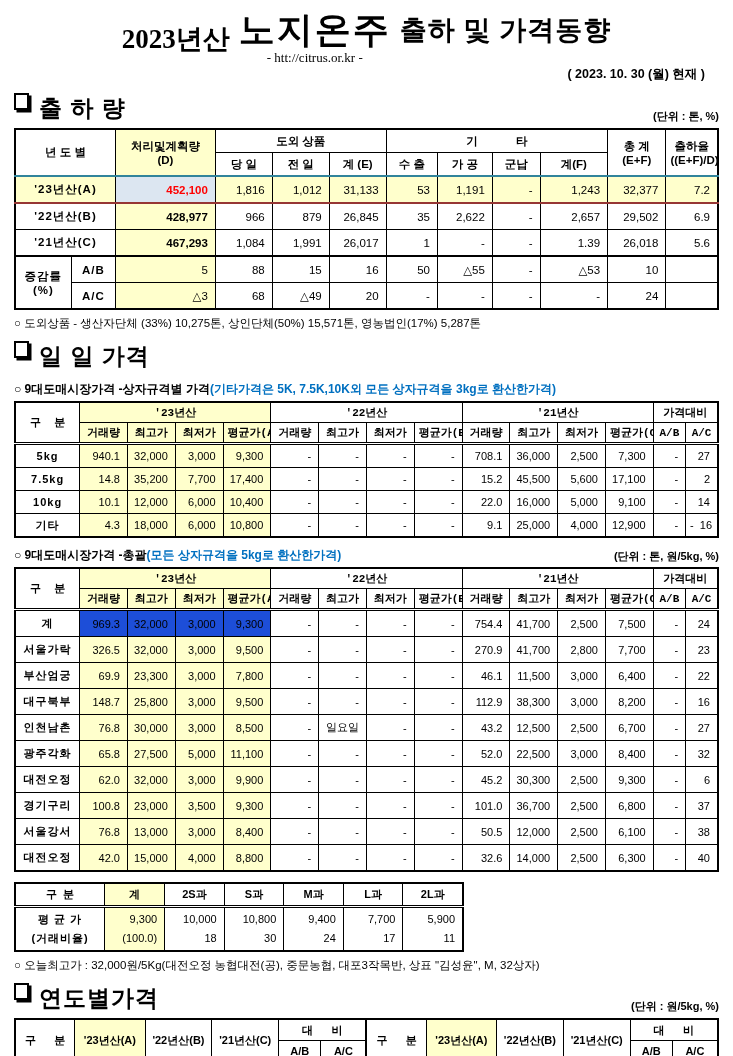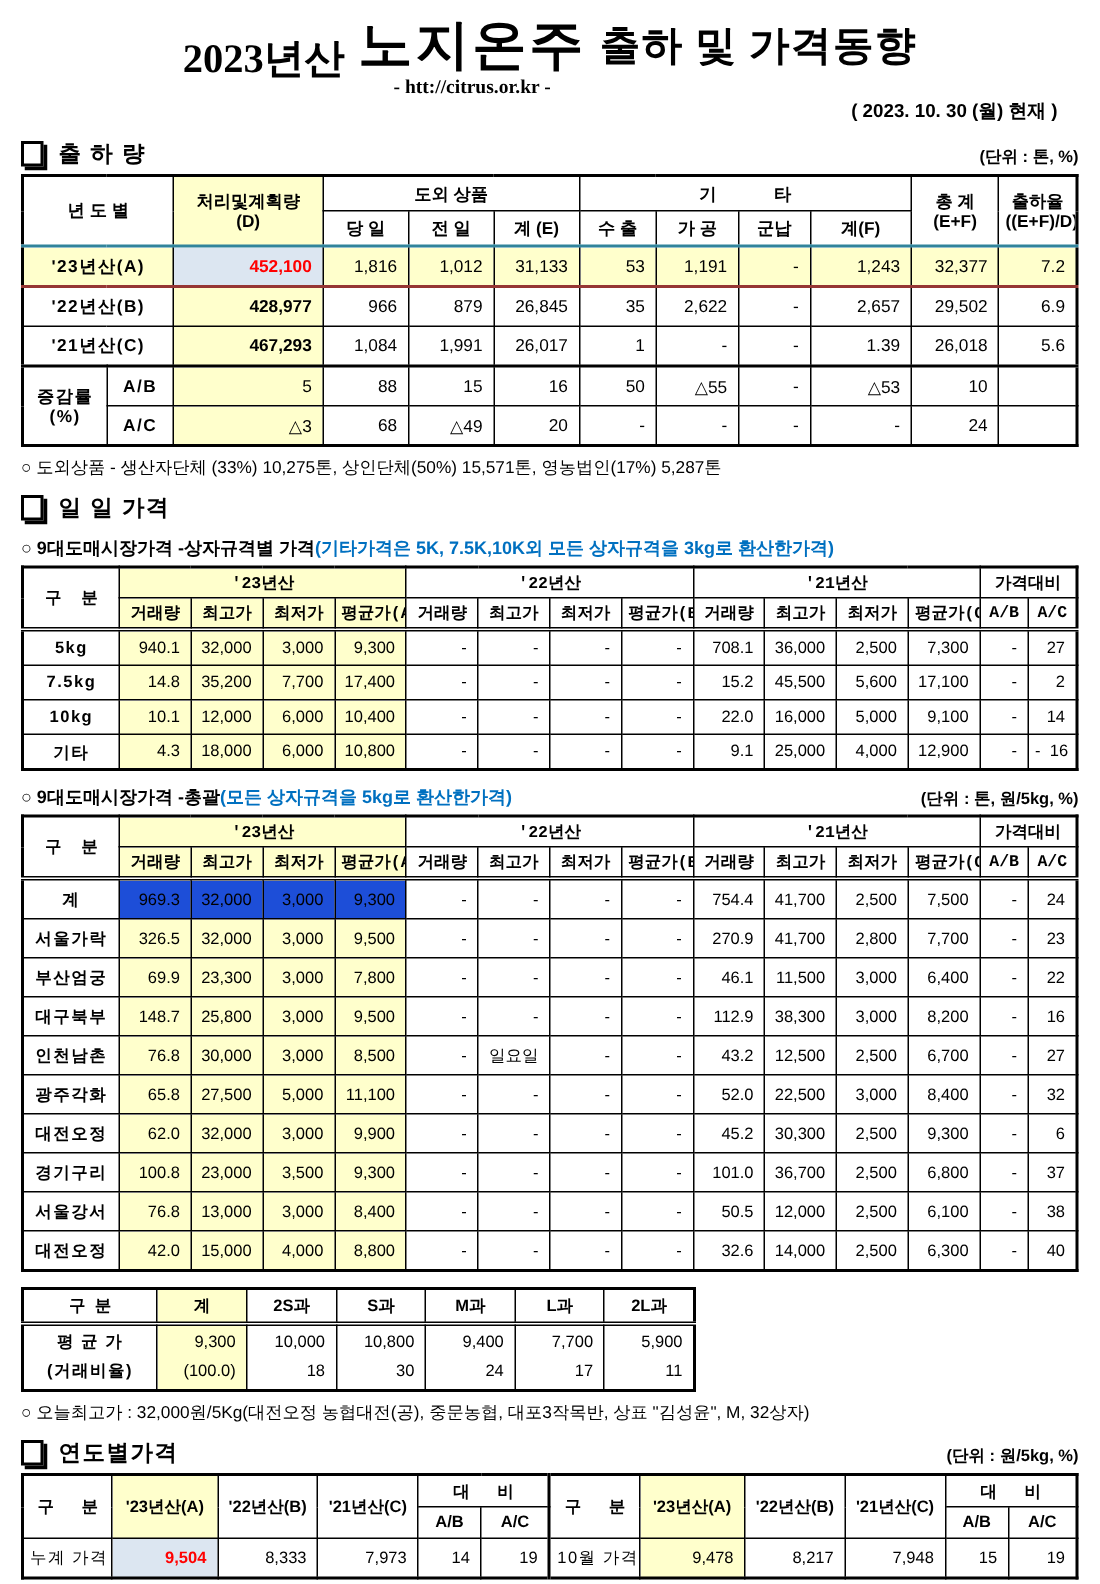--- a/index.html
+++ b/index.html
@@ -5,27 +5,27 @@
   html,body{margin:0;padding:0;background:#ffffff;}
   body{width:733px;height:1056px;overflow:hidden;
        font-family:"Liberation Sans","DejaVu Sans",sans-serif;color:#000;}
   .page{box-sizing:border-box;width:733px;height:1056px;padding:8px 14px 0 14px;}
 
   
   .title-row{display:flex;justify-content:center;align-items:flex-start;gap:9px;margin-top:4px;}
   .t-year{font-family:"Liberation Serif","DejaVu Serif",serif;font-size:27px;font-weight:bold;margin-top:9px;}
   .t-prod-wrap{display:inline-flex;flex-direction:column;align-items:center;}
   .t-prod{font-family:"Liberation Serif","DejaVu Serif",serif;font-size:36px;font-weight:bold;letter-spacing:2px;line-height:1;}
-  .t-url{font-family:"Liberation Serif","DejaVu Serif",serif;font-size:13px;margin-top:2px;font-weight:bold;}
+  .t-url{font-family:"Liberation Serif","DejaVu Serif",serif;font-size:13px;margin-top:2px;}
   .t-rest{font-family:"Liberation Serif","DejaVu Serif",serif;font-size:27px;font-weight:bold;letter-spacing:1px;}
   .t-date{text-align:right;font-size:12.5px;font-weight:bold;padding-right:14px;margin-top:0px;}
 
   
   .sec-line{display:flex;justify-content:space-between;align-items:flex-end;margin-top:10px;margin-bottom:4px;}
-  .sec-title{font-size:15px;font-weight:bold;display:flex;align-items:center;letter-spacing:1px;}
+  .sec-title{font-size:23px;font-weight:bold;display:flex;align-items:flex-start;letter-spacing:1px;}
   .sec-icon{display:inline-block;width:11px;height:13px;border:2px solid #000;box-shadow:2.5px 2.5px 0 #000;margin-right:10px;background:#fff;}
   .unit{font-size:11px;font-weight:bold;}
   .subline{display:flex;justify-content:space-between;align-items:flex-end;margin-top:9px;margin-bottom:3px;}
   .subtitle{font-size:12px;font-weight:bold;}
   .subnote{color:#0070c0;}
 
   
   table{border-collapse:collapse;table-layout:fixed;width:100%;border:2px solid #000;}
   th,td{border:1px solid #000;font-size:11px;padding:1px 4px;overflow:hidden;white-space:nowrap;}
   th{font-weight:bold;text-align:center;}

